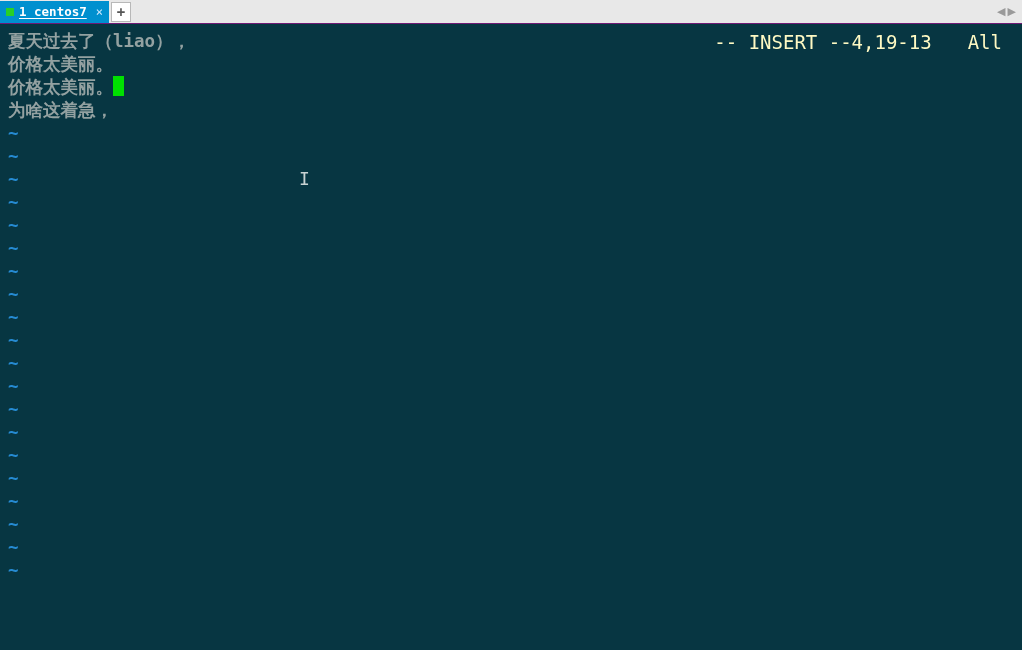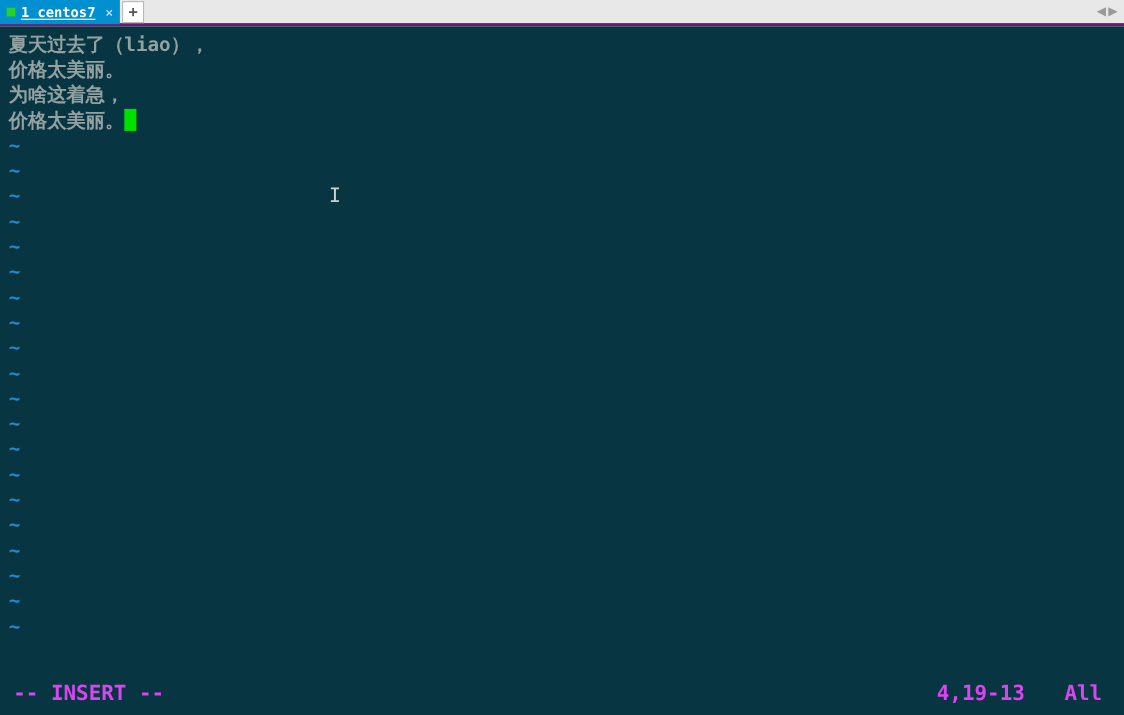--- a/index.html
+++ b/index.html
@@ -15,21 +15,21 @@
       overflow: hidden;
       display: flex;
       flex-direction: column;
     }
     
     .tab-bar {
       height: 24px;
       background: #e8e8e8;
       display: flex;
       align-items: center;
-      border-bottom: 3px solid #701a75;
+      border-bottom: 1px solid #701a75;
       position: relative;
     }
     .tab {
       background: #0090cf;
       color: #ffffff;
       height: 22px;
       display: flex;
       align-items: center;
       padding: 0 6px 0 6px;
       font-size: 12.5px;
@@ -82,21 +82,20 @@
     }
     
     .terminal {
       flex: 1;
       background: #073642;
       position: relative;
       font-size: 17.5px;
       line-height: 23px;
       padding: 6px 8px 0 8px;
       display: flex;
-      flex-direction: column;
     }
     .content-area {
       flex: 1;
       position: relative;
     }
     .text-line {
       color: #93a1a1;
       font-weight: 600;
       white-space: pre;
     }
@@ -121,23 +120,23 @@
       color: #c8d2d2;
       font-size: 18px;
       line-height: 18px;
       pointer-events: none;
     }
     
     .status-bar {
       display: flex;
       align-items: center;
       height: 32px;
-      color: #d946ef;
+      color: #fef9c3;
       font-size: 19px;
-      font-weight: 700;
+      font-weight: 400;
       padding: 0 12px 8px 4px;
     }
     .status-mode {
       flex: 0 0 auto;
     }
     .status-spacer {
       flex: 1;
     }
     .status-position {
       flex: 0 0 auto;
@@ -161,22 +160,22 @@
     <span class="tab-nav-arrow">◀</span>
     <span class="tab-nav-arrow">▶</span>
   </div>
 </div>
 
 <div class="terminal">
   <div class="content-area">
     <div id="lines-container">
         <div class="text-line">夏天过去了（liao），</div>
         <div class="text-line">价格太美丽。</div>
+        <div class="text-line">价格太美丽。<span class="cursor-block"></span></div>
         <div class="text-line">为啥这着急，</div>
-        <div class="text-line">价格太美丽。<span class="cursor-block"></span></div>
         <div class="tilde-line">~</div>
         <div class="tilde-line">~</div>
         <div class="tilde-line">~</div>
         <div class="tilde-line">~</div>
         <div class="tilde-line">~</div>
         <div class="tilde-line">~</div>
         <div class="tilde-line">~</div>
         <div class="tilde-line">~</div>
         <div class="tilde-line">~</div>
         <div class="tilde-line">~</div>

